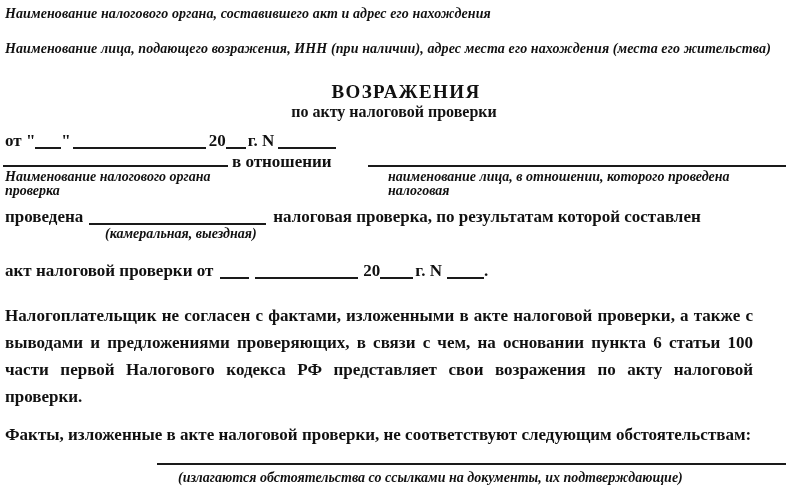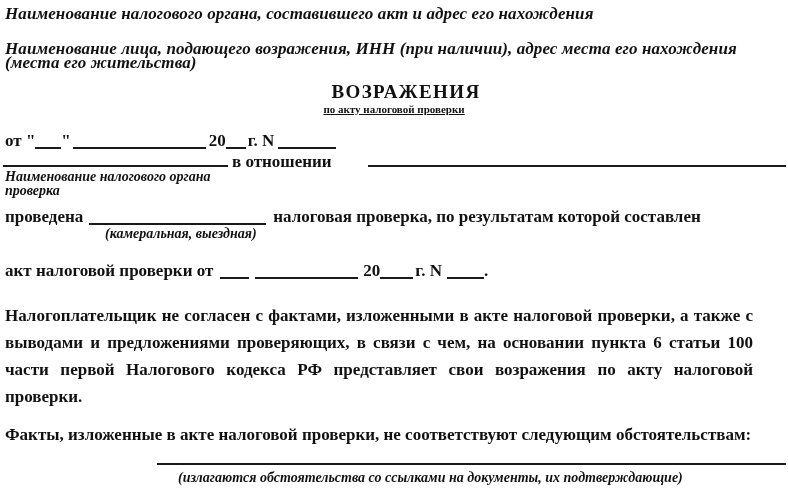--- a/index.html
+++ b/index.html
@@ -29,41 +29,40 @@
   }
   .rule {
     position: absolute;
     height: 2px;
     background: #1a1a1a;
   }
   .nowrap { white-space: nowrap; }
 
   
   .hdr-line {
-    font-size: 17px;
+    font-size: 14px;
     letter-spacing: 0.1px;
     line-height: 14px;
   }
 
   
   .doc-title {
     font-size: 19px;
     font-weight: 700;
     letter-spacing: 1.4px;
     text-align: center;
     width: 100%;
     left: 12px;
   }
   .doc-subtitle {
-    font-size: 11px;
+    font-size: 16px;
     font-weight: 700;
     text-align: center;
     width: 100%;
     left: 0;
-    text-decoration: underline;
   }
 
   
   .body-txt {
     font-size: 17px;
     font-weight: 700;
     line-height: 25.5px;
   }
   .para {
     font-size: 17px;
@@ -111,20 +110,21 @@
   <div class="rule" style="left:3px; top:165px; width:225px;"></div>
 
   <div class="abs body-txt nowrap" style="left:232px; top:149px;">в отношении</div>
 
   <div class="rule" style="left:368px; top:165px; width:418px;"></div>
 
   <div class="abs subcap it" style="left:5px; top:170px;">Наименование налогового органа</div>
 
   <div class="abs subcap it" style="left:5px; top:184px;">проверка</div>
 
+  <div class="abs subcap it" style="left:388px; top:170px;">наименование лица, в отношении, которого проведена налоговая</div>
 
   <div class="abs body-txt nowrap" style="left:5px; top:204px;">
     <span>проведена</span><span class="blank" style="width:177px; margin-left:6px;"></span><span style="margin-left:7px;">налоговая проверка, по результатам которой составлен</span>
   </div>
 
   <div class="abs subcap-c it" style="left:105px; top:227px;">(камеральная, выездная)</div>
 
   <div class="abs body-txt nowrap" style="left:5px; top:258px;">
     <span>акт налоговой проверки от</span><span class="blank" style="width:29px; margin-left:7px;"></span><span class="blank" style="width:103px; margin-left:6px;"></span><span style="margin-left:5px;">20</span><span class="blank" style="width:33px;"></span><span style="margin-left:2px;">г. N</span><span class="blank" style="width:37px; margin-left:5px;"></span><span>.</span>
   </div>

